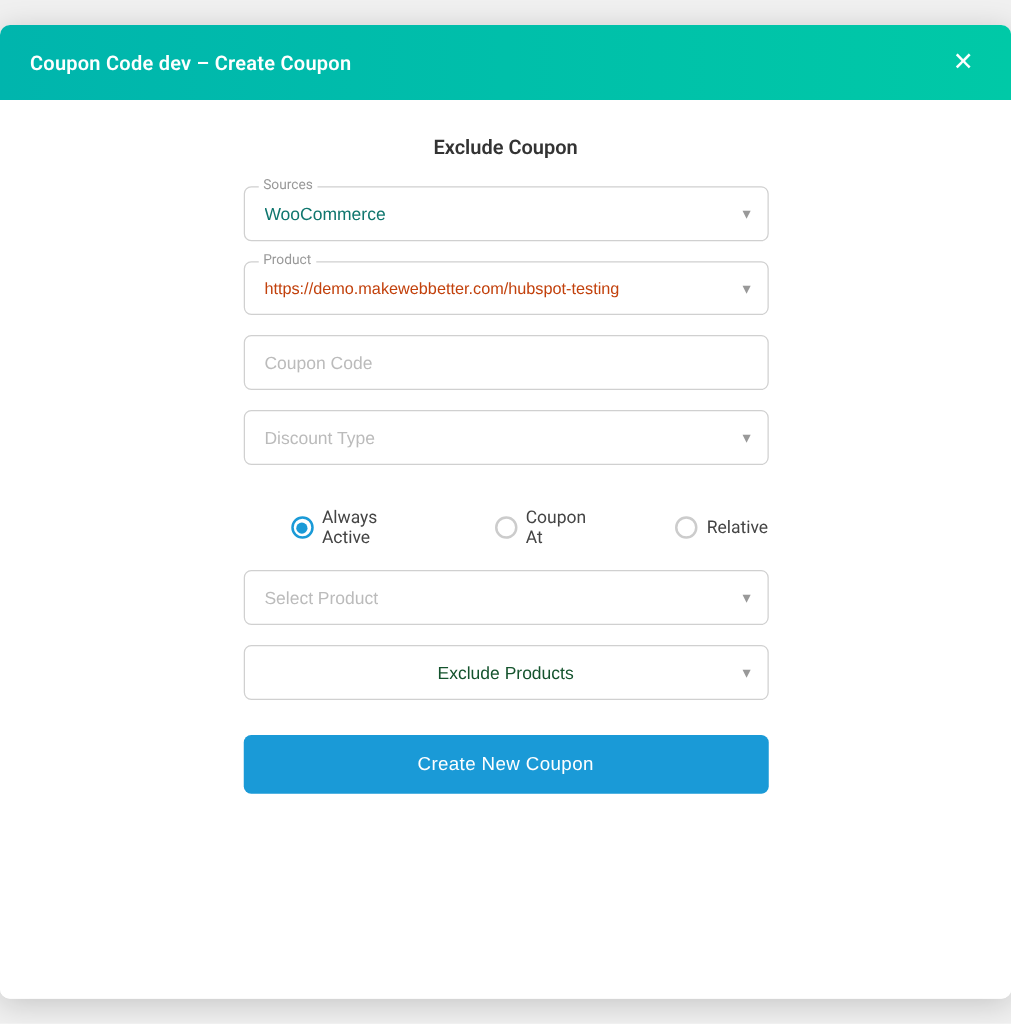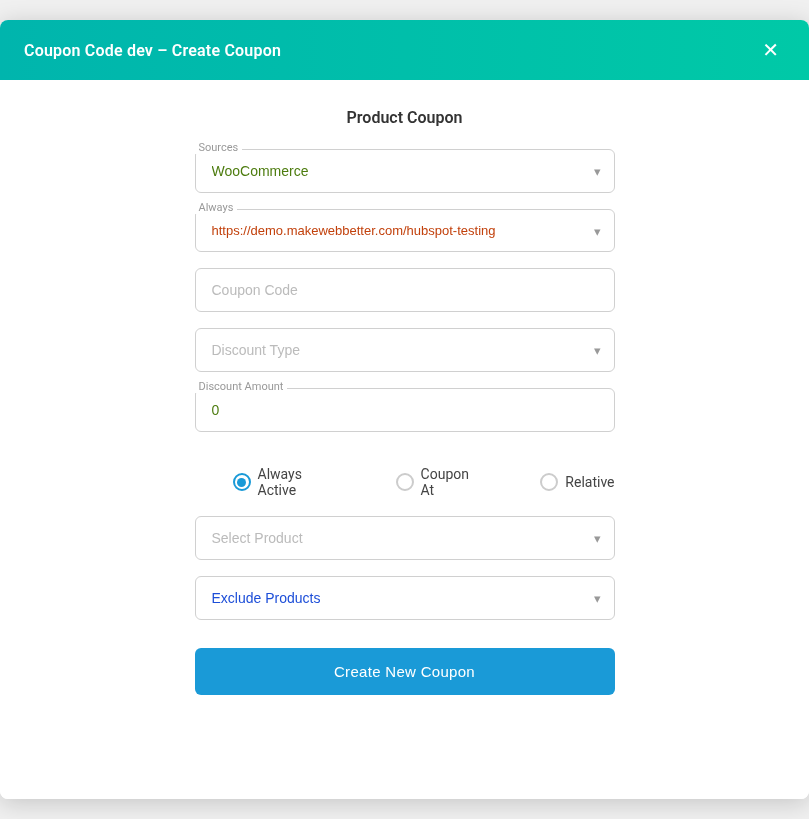--- a/index.html
+++ b/index.html
@@ -78,34 +78,34 @@
       color: #333;
       margin-bottom: 22px;
     }
     .form-field {
       margin-bottom: 16px;
       position: relative;
     }
     .field-label {
       position: absolute;
       top: -8px;
-      left: 0;
+      left: 12px;
       background: #fff;
       padding: 0 4px;
       font-size: 11px;
       color: #999;
       z-index: 1;
     }
     .field-select, .field-input {
       width: 100%;
       border: 1px solid #d0d0d0;
       border-radius: 6px;
       padding: 13px 16px;
       font-size: 14px;
-      color: #4d7c0f;
+      color: #0f766e;
       background: #fff;
       appearance: none;
       -webkit-appearance: none;
       outline: none;
       cursor: pointer;
     }
     .field-input {
       cursor: text;
     }
     .field-input::placeholder {
@@ -186,34 +186,34 @@
 <div class="modal-wrapper">
 
   <div class="modal-header">
     <span class="modal-header-title">Coupon Code dev – Create Coupon</span>
     <button class="modal-close-btn">✕</button>
   </div>
 
   <div class="modal-body">
     <div class="form-content">
 
-      <div class="form-title">Product Coupon</div>
+      <div class="form-title">Exclude Coupon</div>
 
       <div class="form-field">
         <span class="field-label">Sources</span>
         <div class="select-wrapper">
           <select class="field-select">
             <option>WooCommerce</option>
           </select>
           <span class="chevron-icon">▾</span>
         </div>
       </div>
 
       <div class="form-field">
-        <span class="field-label">Always</span>
+        <span class="field-label">Product</span>
         <div class="select-wrapper">
           <select class="field-select stores-value" style="color:#c2410c; font-size:13px;">
             <option>https://demo.makewebbetter.com/hubspot-testing</option>
           </select>
           <span class="chevron-icon">▾</span>
         </div>
       </div>
 
       <div class="form-field">
         <input class="field-input" type="text" placeholder="Coupon Code" style="">
@@ -221,24 +221,20 @@
 
       <div class="form-field">
         <div class="select-wrapper">
           <select class="field-select discount-type-placeholder" style="color:#bbb;">
             <option value="" disabled="" selected="">Discount Type</option>
           </select>
           <span class="chevron-icon">▾</span>
         </div>
       </div>
 
-      <div class="form-field">
-        <span class="field-label">Discount Amount</span>
-        <input class="field-input" type="text" value="0" style="">
-      </div>
 
       <div class="radio-group">
         <label class="radio-option">
           <div class="radio-circle selected"></div>
           <span>Always Active</span>
         </label>
         <label class="radio-option">
           <div class="radio-circle"></div>
           <span>Coupon At</span>
         </label>
@@ -252,21 +248,21 @@
         <div class="select-wrapper">
           <select class="field-select" style="color:#bbb;">
             <option value="" disabled="" selected="">Select Product</option>
           </select>
           <span class="chevron-icon">▾</span>
         </div>
       </div>
 
       <div class="form-field">
         <div class="select-wrapper">
-          <select class="field-select" style="color:#1d4ed8;">
+          <select class="field-select" style="color:#14532d;text-align:center;">
             <option value="" disabled="" selected="">Exclude Products</option>
           </select>
           <span class="chevron-icon">▾</span>
         </div>
       </div>
 
 
       <div class="form-field">
         <button class="create-btn">Create New Coupon</button>
       </div>

